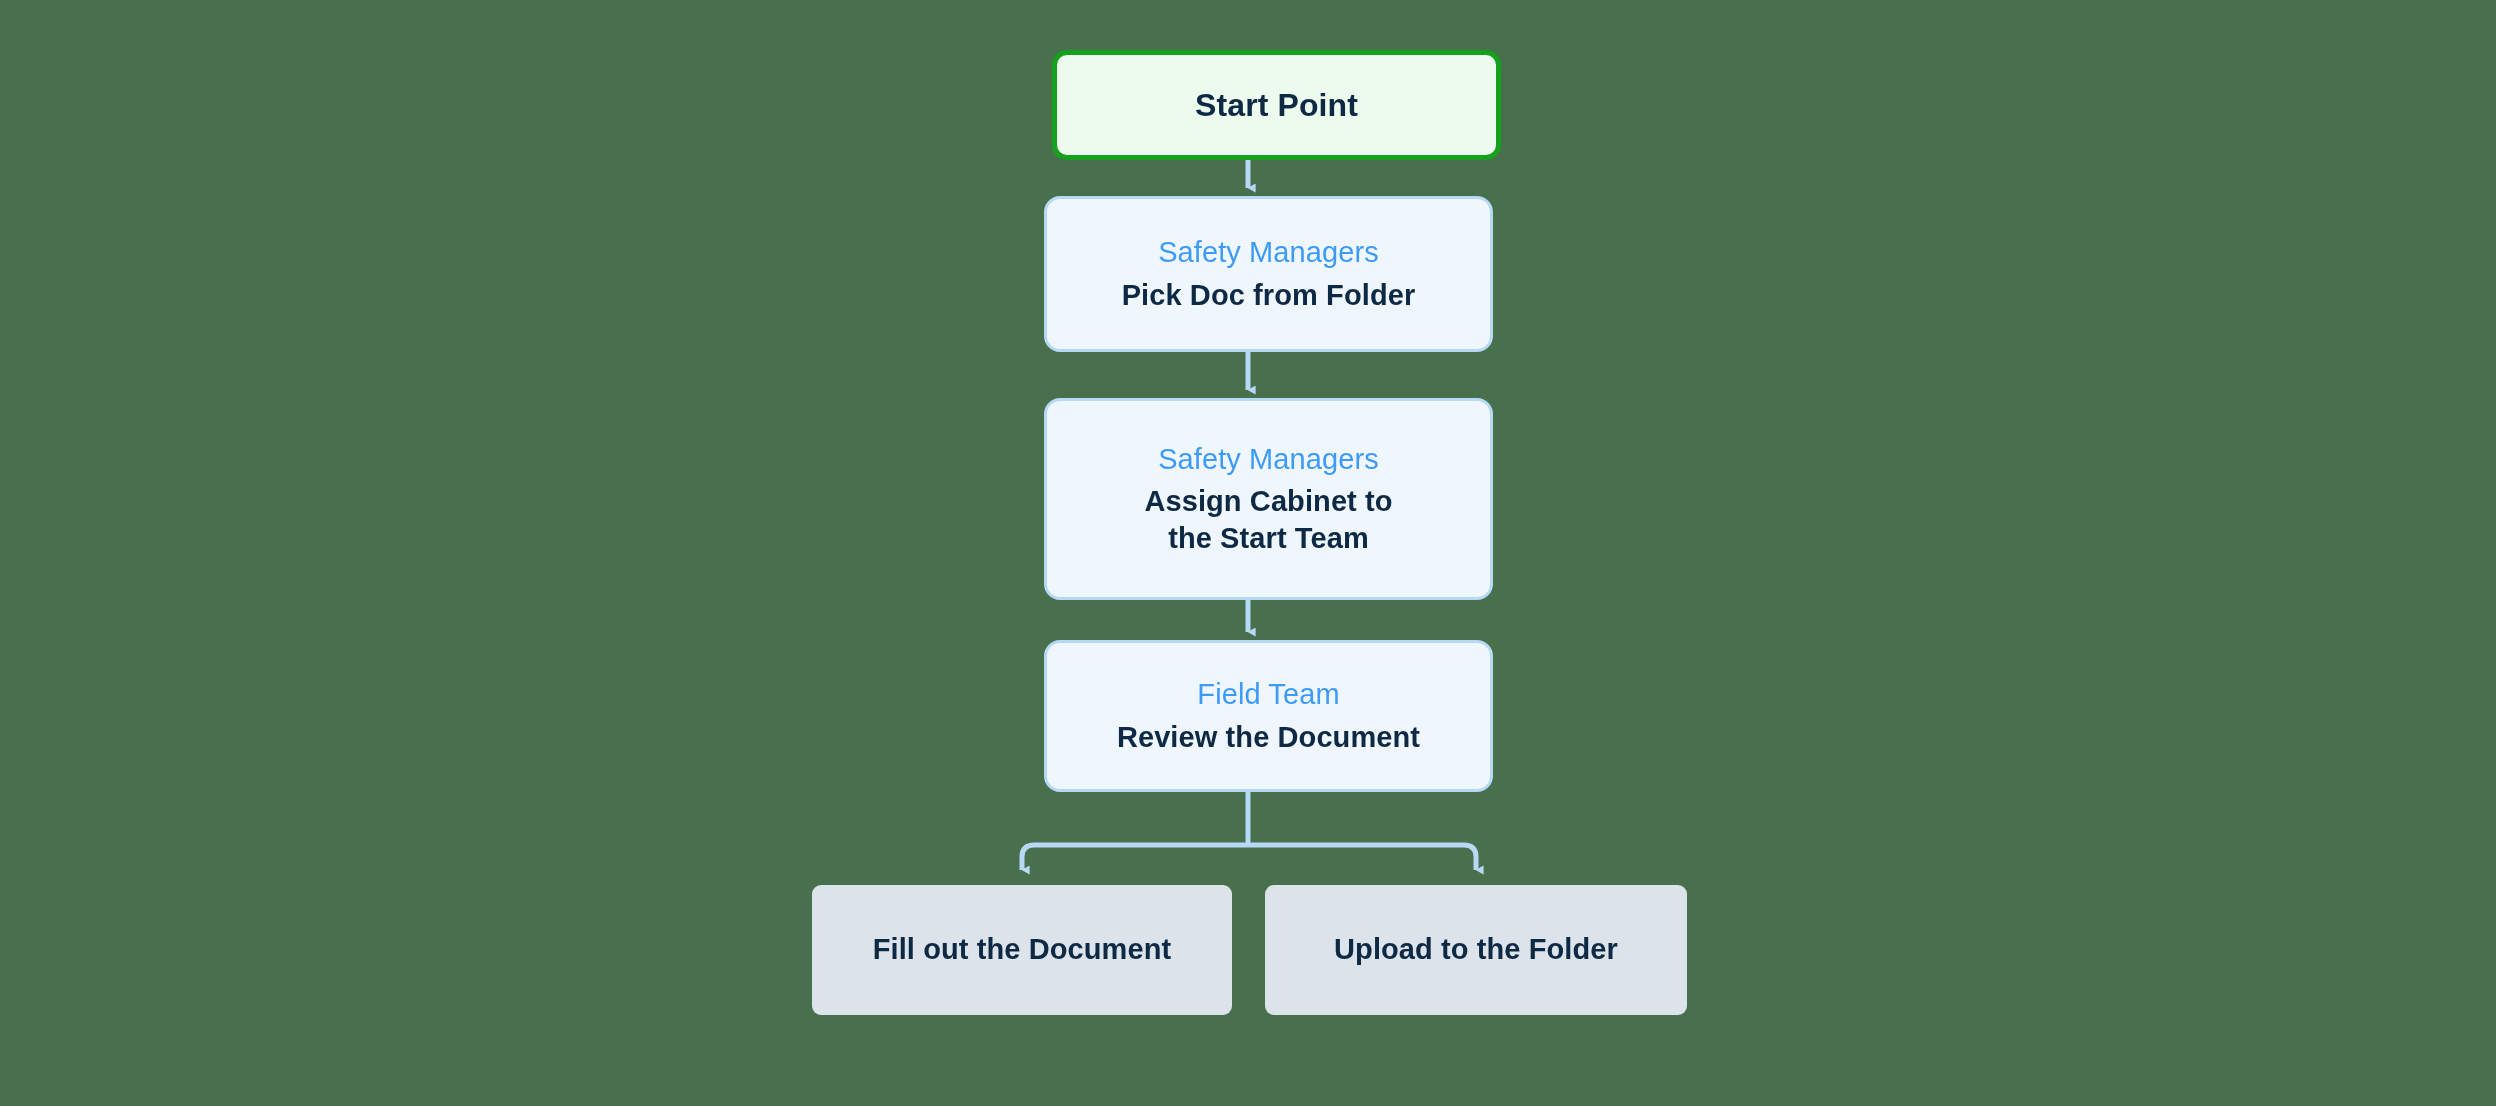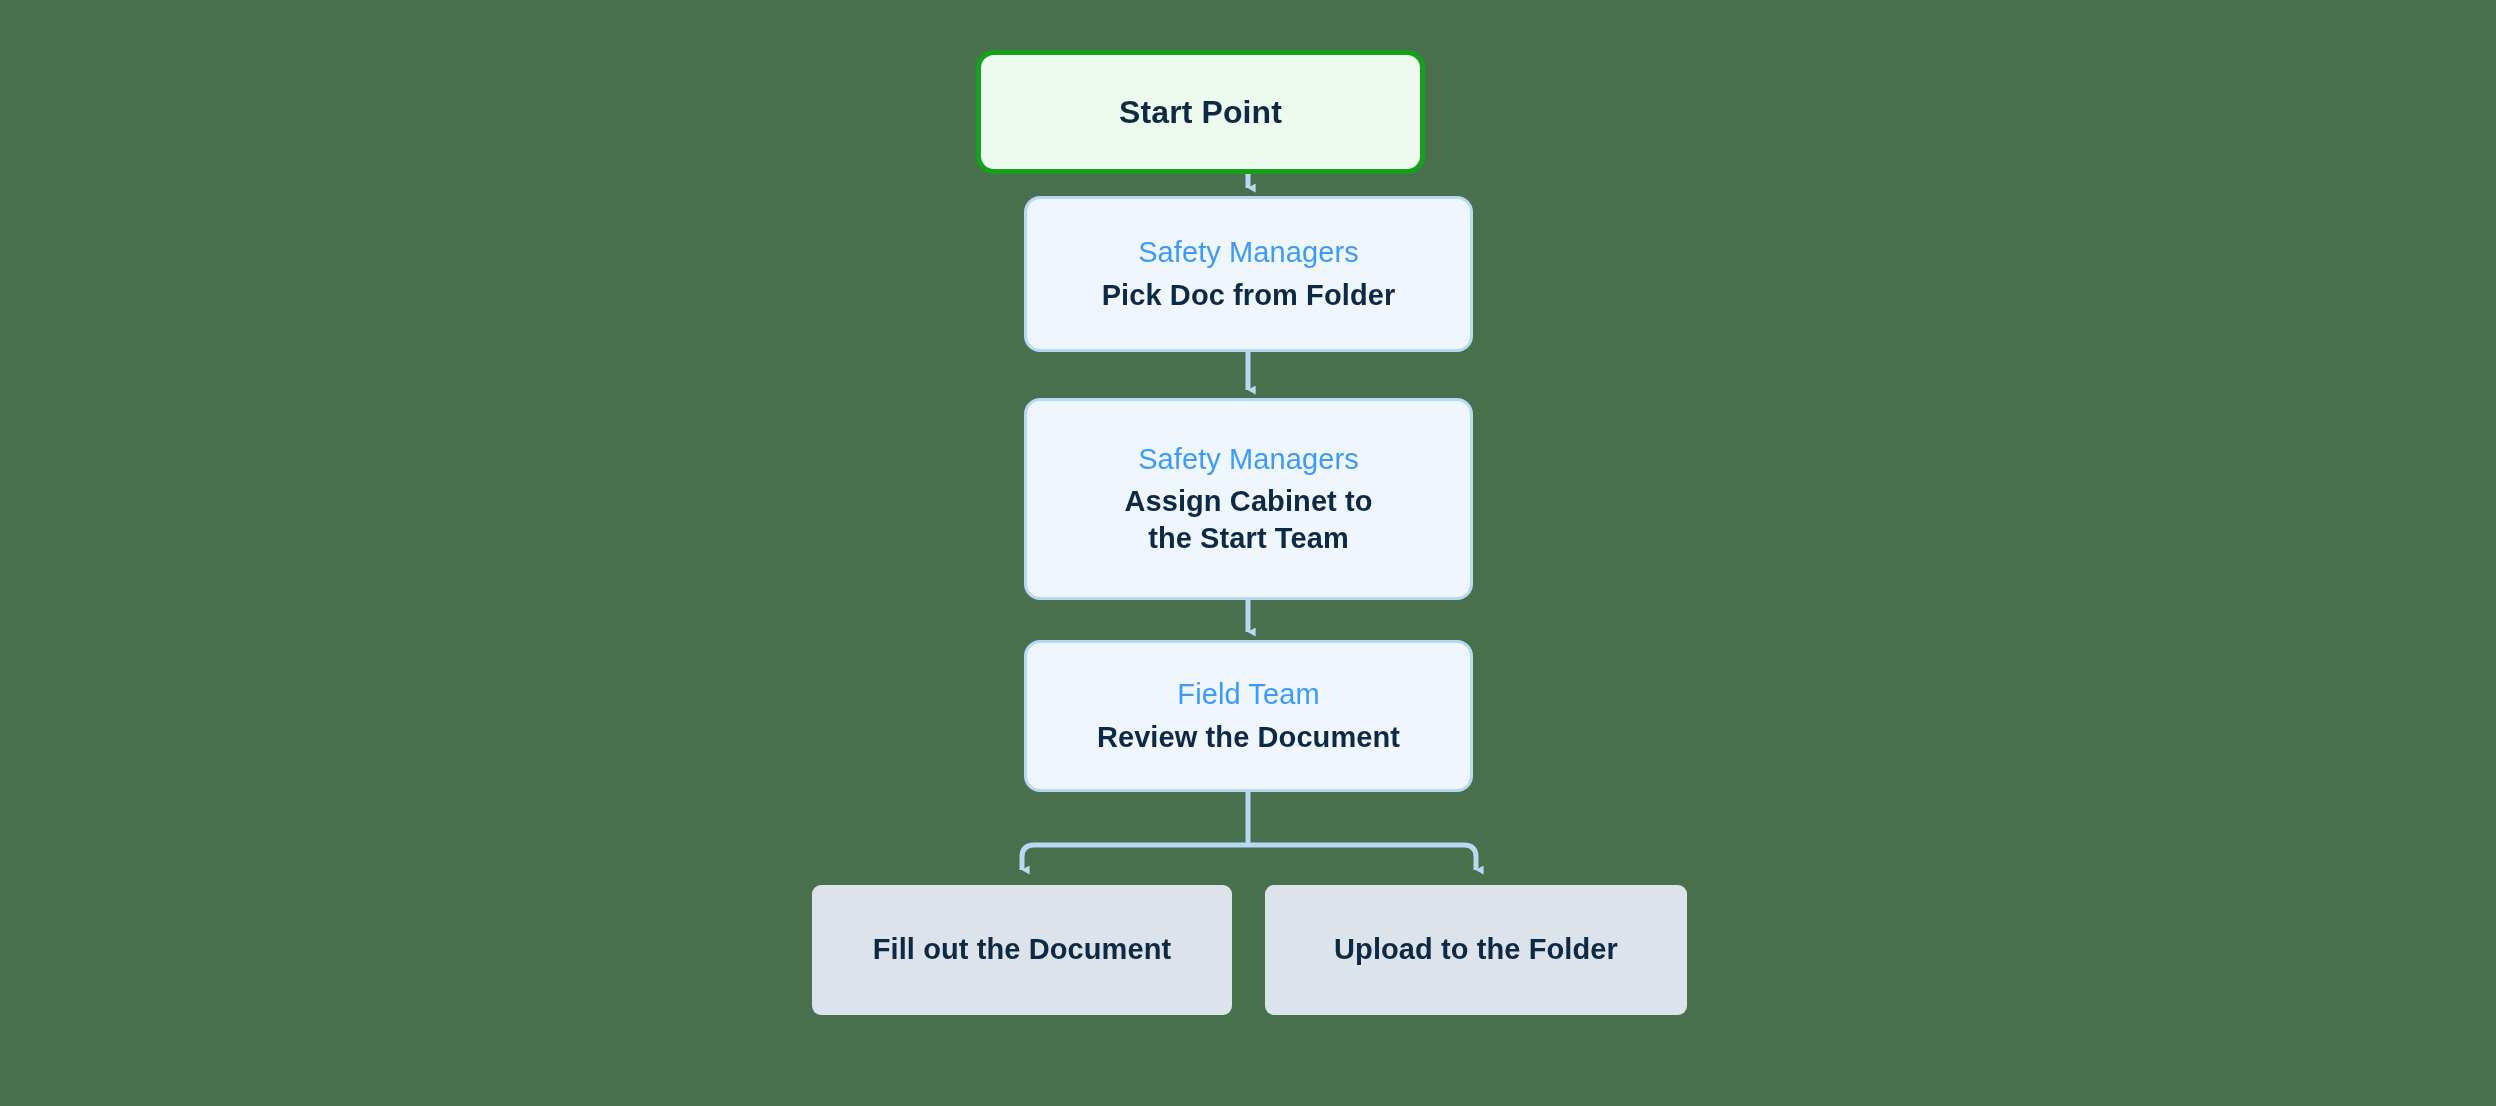--- a/index.html
+++ b/index.html
@@ -70,20 +70,21 @@
   .node.start .title {
     font-size: 32px;
     font-weight: 700;
   }
 
   
   .node.process {
     background: #eff6fe;
     border: 3px solid #b6d9f7;
     border-radius: 16px;
+    margin-left: 20px;
   }
 
   
   .node.terminal {
     background: #dde3ea;
     border: none;
     border-radius: 9px;
   }
   .node.terminal .title {
     font-size: 29px;
@@ -120,21 +121,21 @@
 
     <g>
       <path d="M 1248 845 L 1034 845 Q 1022 845 1022 857 L 1022 870" stroke="#b8d9f5" stroke-width="5" fill="none" marker-end="url(#arrowhead)"></path>
     </g>
 
     <g>
       <path d="M 1248 845 L 1464 845 Q 1476 845 1476 857 L 1476 870" stroke="#b8d9f5" stroke-width="5" fill="none" marker-end="url(#arrowhead)"></path>
     </g>
   </svg>
 
-  <div class="node start" style="left:976px; top:50px; width:449px; height:124px;">
+  <div class="node start" style="left:1052px; top:50px; width:449px; height:110px;border-radius:15px;">
     <div class="title">Start Point</div>
   </div>
 
   <div class="node process" style="left:1024px; top:196px; width:449px; height:156px;">
     <div class="role">Safety Managers</div>
     <div class="title">Pick Doc from Folder</div>
   </div>
 
   <div class="node process" style="left:1024px; top:398px; width:449px; height:202px;">
     <div class="role">Safety Managers</div>

